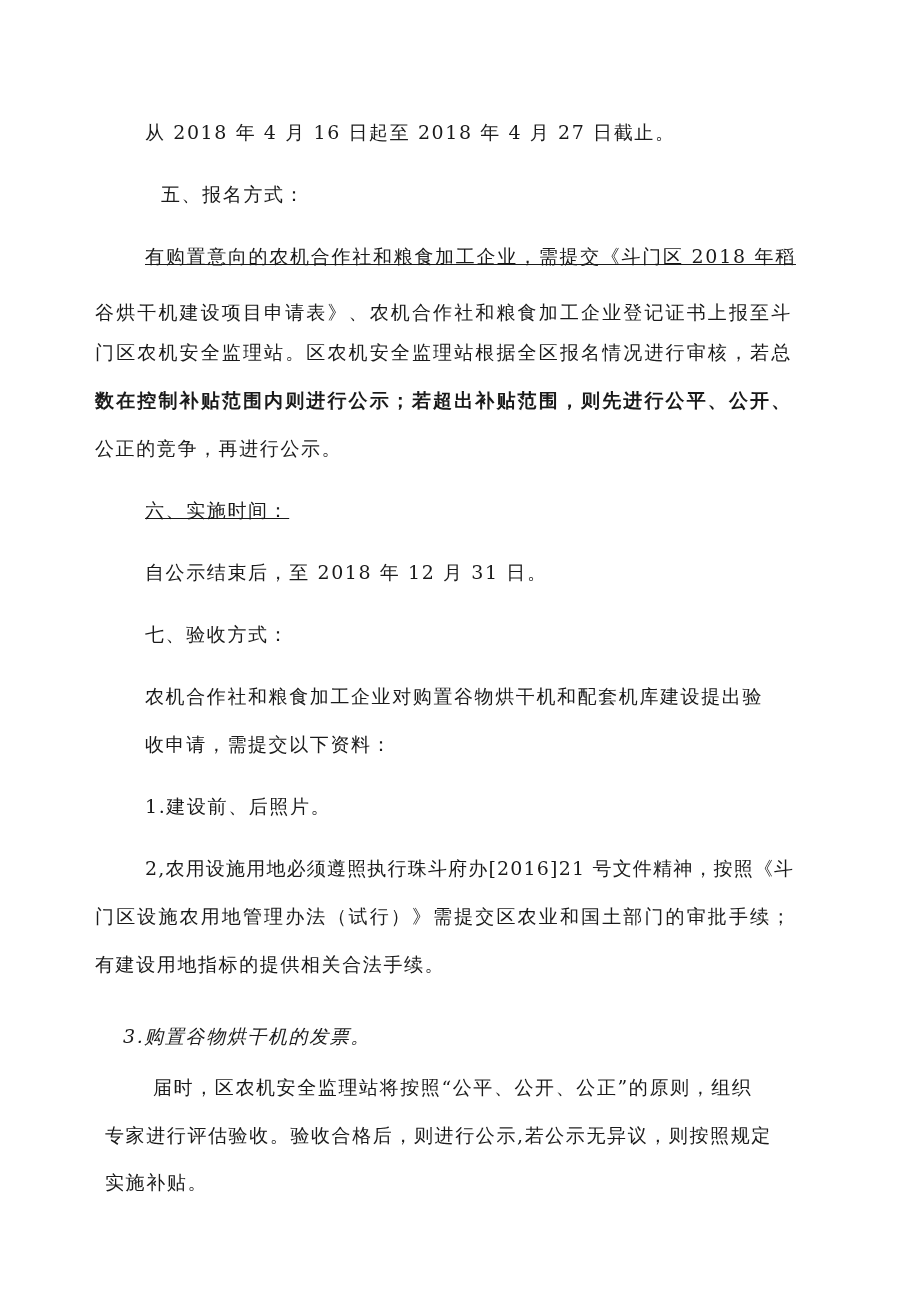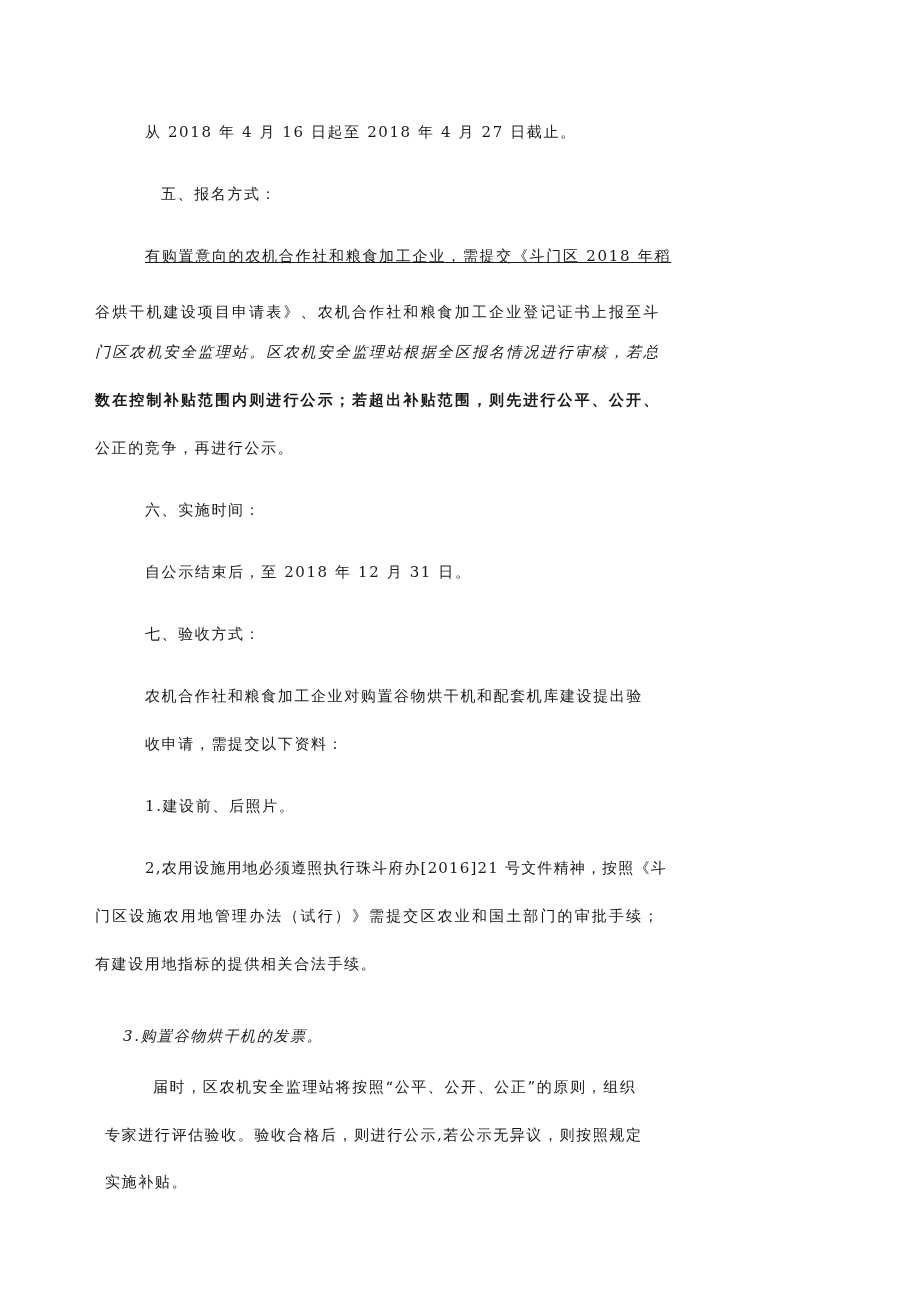--- a/index.html
+++ b/index.html
@@ -3,38 +3,38 @@
 <meta charset="utf-8">
 <style>
   html, body { margin: 0; padding: 0; background: #ffffff; }
   body {
     width: 920px; height: 1301px; position: relative; overflow: hidden;
     font-family: "DejaVu Serif", "Liberation Serif", serif;
     color: #1a1a1a;
   }
   .line {
     position: absolute;
-    font-size: 15px;
+    font-size: 19px;
     line-height: 24px;
     white-space: nowrap;
     letter-spacing: 1.6px;
   }
 </style>
 </head>
 <body>
 
 <div id="page">
     <div class="line" style="left: 145px; top: 120px;">从 2018 年 4 月 16 日起至 2018 年 4 月 27 日截止。</div>
     <div class="line" style="left: 161px; top: 182px;">五、报名方式：</div>
     <div class="line" style="left: 145px; top: 244px; letter-spacing: 1.72121px; text-decoration: underline;">有购置意向的农机合作社和粮食加工企业，需提交《斗门区 2018 年稻</div>
     <div class="line" style="left: 95px; top: 292px; letter-spacing: 2.13125px; margin-top: 8px;">谷烘干机建设项目申请表》、农机合作社和粮食加工企业登记证书上报至斗</div>
-    <div class="line" style="left: 95px; top: 340px; letter-spacing: 2.13125px; font-style: italic;">门区农机安全监理站。区农机安全监理站根据全区报名情况进行审核，若总</div>
+    <div class="line" style="left: 95px; top: 340px; letter-spacing: 2.13125px;">门区农机安全监理站。区农机安全监理站根据全区报名情况进行审核，若总</div>
     <div class="line" style="left: 95px; top: 388px; letter-spacing: 2.13125px; font-weight: bold;">数在控制补贴范围内则进行公示；若超出补贴范围，则先进行公平、公开、</div>
     <div class="line" style="left: 95px; top: 436px;">公正的竞争，再进行公示。</div>
-    <div class="line" style="left: 145px; top: 498px;">六、实施时间：</div>
+    <div class="line" style="left: 145px; top: 498px; text-decoration: underline;">六、实施时间：</div>
     <div class="line" style="left: 145px; top: 560px;">自公示结束后，至 2018 年 12 月 31 日。</div>
     <div class="line" style="left: 145px; top: 622px;">七、验收方式：</div>
     <div class="line" style="left: 145px; top: 684px;">农机合作社和粮食加工企业对购置谷物烘干机和配套机库建设提出验</div>
     <div class="line" style="left: 145px; top: 732px;">收申请，需提交以下资料：</div>
     <div class="line" style="left: 145px; top: 794px;">1.建设前、后照片。</div>
     <div class="line" style="left: 145px; top: 856px; letter-spacing: 1.18333px;">2,农用设施用地必须遵照执行珠斗府办[2016]21 号文件精神，按照《斗</div>
     <div class="line" style="left: 95px; top: 904px; letter-spacing: 2.13125px;">门区设施农用地管理办法（试行）》需提交区农业和国土部门的审批手续；</div>
     <div class="line" style="left: 95px; top: 952px;">有建设用地指标的提供相关合法手续。</div>
     <div class="line" style="left: 123px; top: 1024px; font-style: italic;">3.购置谷物烘干机的发票。</div>
     <div class="line" style="left: 153px; top: 1075px;">届时，区农机安全监理站将按照“公平、公开、公正”的原则，组织</div>

